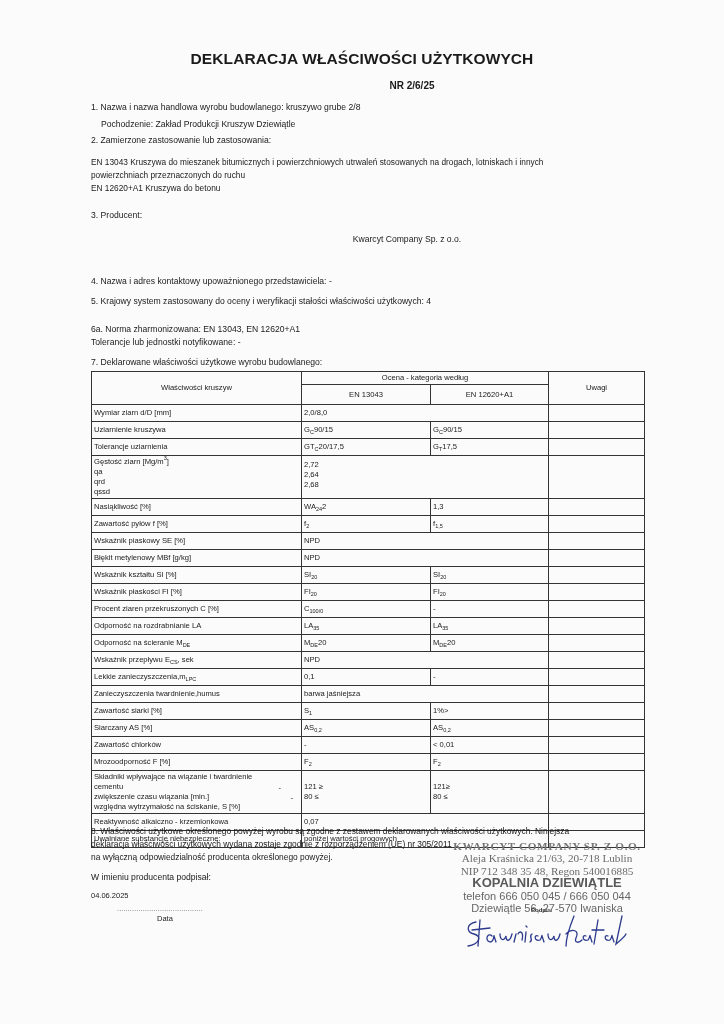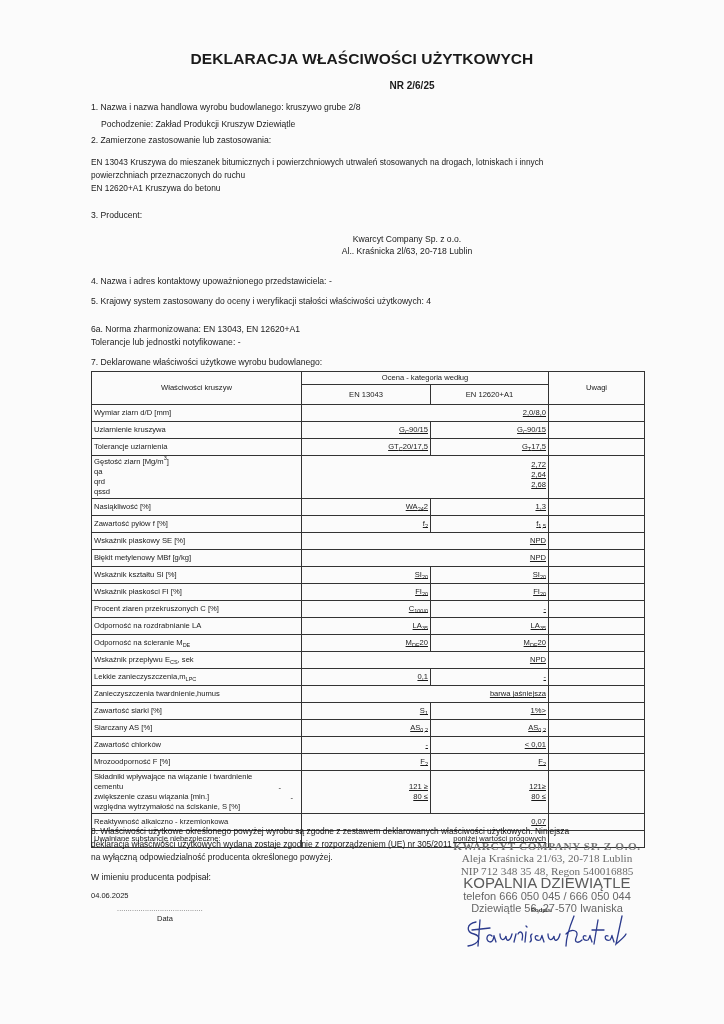--- a/index.html
+++ b/index.html
@@ -15,26 +15,26 @@
 
   table.props {
     position: absolute; left: 91px; top: 371px; border-collapse: collapse; font-size: 7.6px;
     table-layout: fixed; width: 553px;
   }
   table.props td, table.props th {
     border: 1px solid #333; padding: 1px 2px; font-weight: normal; height: 14px; line-height: 9.5px;
     vertical-align: middle;
   }
   table.props th { text-align: center; }
-  .c { text-align: right; text-decoration: underline; }
+  .c { text-align: left; }
   sub { font-size: 5.5px; vertical-align: -1.5px; line-height: 0; }
   sup { font-size: 5.5px; line-height: 0; }
 
   .stamp { font-family: "Liberation Serif", "DejaVu Serif", serif; color: #6b6b6b; font-size: 11.2px; text-align: center; left: 432px; width: 230px; line-height: 12.4px; }
-  .stamp .bold-sans { font-family: "Liberation Sans", sans-serif; font-weight: normal; font-size: 15px; color: #5a5a5a; }
+  .stamp .bold-sans { font-family: "Liberation Sans", sans-serif; font-weight: bold; font-size: 13px; color: #5a5a5a; }
   .stamp .sans { font-family: "Liberation Sans", sans-serif; font-size: 11px; color: #666; }
   .stamp .head { letter-spacing: 0.6px; font-weight: bold; color: #777; }
   .sig { left: 462px; top: 912px; }
 </style>
 </head>
 <body>
 
 <div>
 
   <div class="abs title">DEKLARACJA WŁAŚCIWOŚCI UŻYTKOWYCH</div>
@@ -45,21 +45,20 @@
   <div class="abs line" style="top:135px;">2. Zamierzone zastosowanie lub zastosowania:</div>
 
   <div class="abs line" style="top:157px; font-size:8.3px;">EN 13043 Kruszywa do mieszanek bitumicznych i powierzchniowych utrwaleń stosowanych na drogach, lotniskach i innych</div>
   <div class="abs line" style="top:170px; font-size:8.3px;">powierzchniach przeznaczonych do ruchu</div>
   <div class="abs line" style="top:183px; font-size:8.3px;">EN 12620+A1 Kruszywa do betonu</div>
 
   <div class="abs line" style="top:210px;">3. Producent:</div>
 
   <div class="abs center-block" style="top:233px;">
     <div>Kwarcyt Company Sp. z o.o.</div>
-    <div>Al.. Kraśnicka 2l/63, 20-718 Lublin</div>
   </div>
 
   <div class="abs line" style="top:276px;">4. Nazwa i adres kontaktowy upoważnionego przedstawiciela: -</div>
   <div class="abs line" style="top:296px;">5. Krajowy system zastosowany do oceny i weryfikacji stałości właściwości użytkowych: 4</div>
   <div class="abs line" style="top:324px;">6a. Norma zharmonizowana: EN 13043, EN 12620+A1</div>
   <div class="abs line" style="top:337px;">Tolerancje lub jednostki notyfikowane: -</div>
   <div class="abs line" style="top:357px;">7. Deklarowane właściwości użytkowe wyrobu budowlanego:</div>
 
   <table class="props">
     <colgroup>

